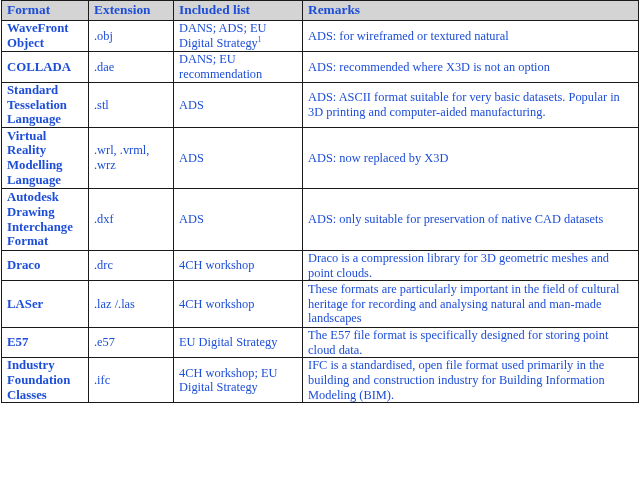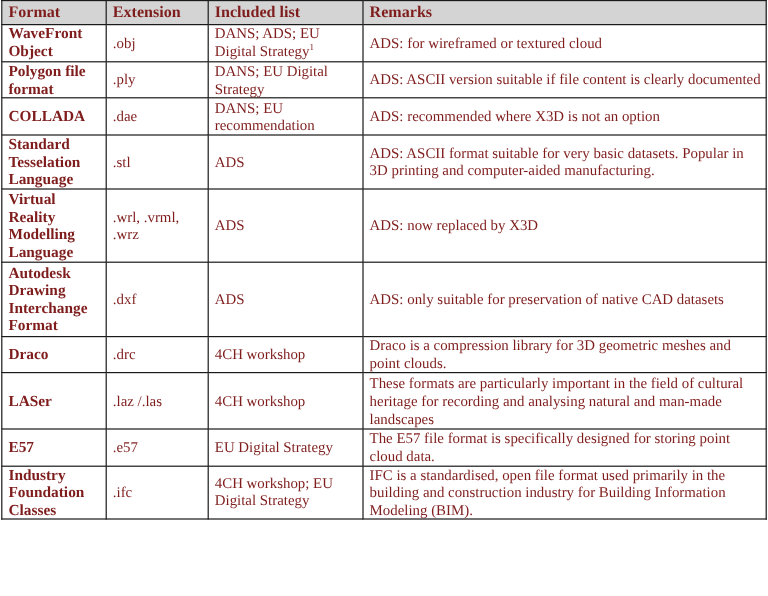--- a/index.html
+++ b/index.html
@@ -4,21 +4,21 @@
 <style>
   html, body { margin: 0; padding: 0; background: #ffffff; }
   body { width: 640px; height: 497px; overflow: hidden; }
   table {
     border-collapse: collapse;
     width: 638px;
     margin: 0 0 0 1px;
     font-family: "Liberation Serif", serif;
     font-size: 12.4px;
     line-height: 14.6px;
-    color: #7f1d1d;
+    color: #1d4ed8;
     table-layout: fixed;
   }
   th, td {
     border: 1.5px solid #1a1a1a;
     padding: 0 4px 0 5px;
     vertical-align: middle;
     text-align: left;
   }
   thead th {
     background: #d4d4d4;
@@ -50,27 +50,21 @@
       <th>Extension</th>
       <th>Included list</th>
       <th>Remarks</th>
     </tr>
   </thead>
   <tbody id="tbody">
       <tr style="height: 31px;">
         <td class="fmt"><span>WaveFront Object</span></td>
         <td><span>.obj</span></td>
         <td><span>DANS; ADS; EU Digital Strategy</span><sup>1</sup></td>
-        <td><span>ADS: for wireframed or textured cloud</span></td>
-      </tr>
-      <tr style="height: 30px;">
-        <td class="fmt"><span>Polygon file format</span></td>
-        <td><span>.ply</span></td>
-        <td><span>DANS; EU Digital Strategy</span></td>
-        <td><span>ADS: ASCII version suitable if file content is clearly documented</span></td>
+        <td><span>ADS: for wireframed or textured natural</span></td>
       </tr>
       <tr style="height: 31px;">
         <td class="fmt"><span>COLLADA</span></td>
         <td><span>.dae</span></td>
         <td><span>DANS; EU recommendation</span></td>
         <td><span>ADS: recommended where X3D is not an option</span></td>
       </tr>
       <tr style="height: 45px;">
         <td class="fmt"><span>Standard Tesselation Language</span></td>
         <td><span>.stl</span></td>

